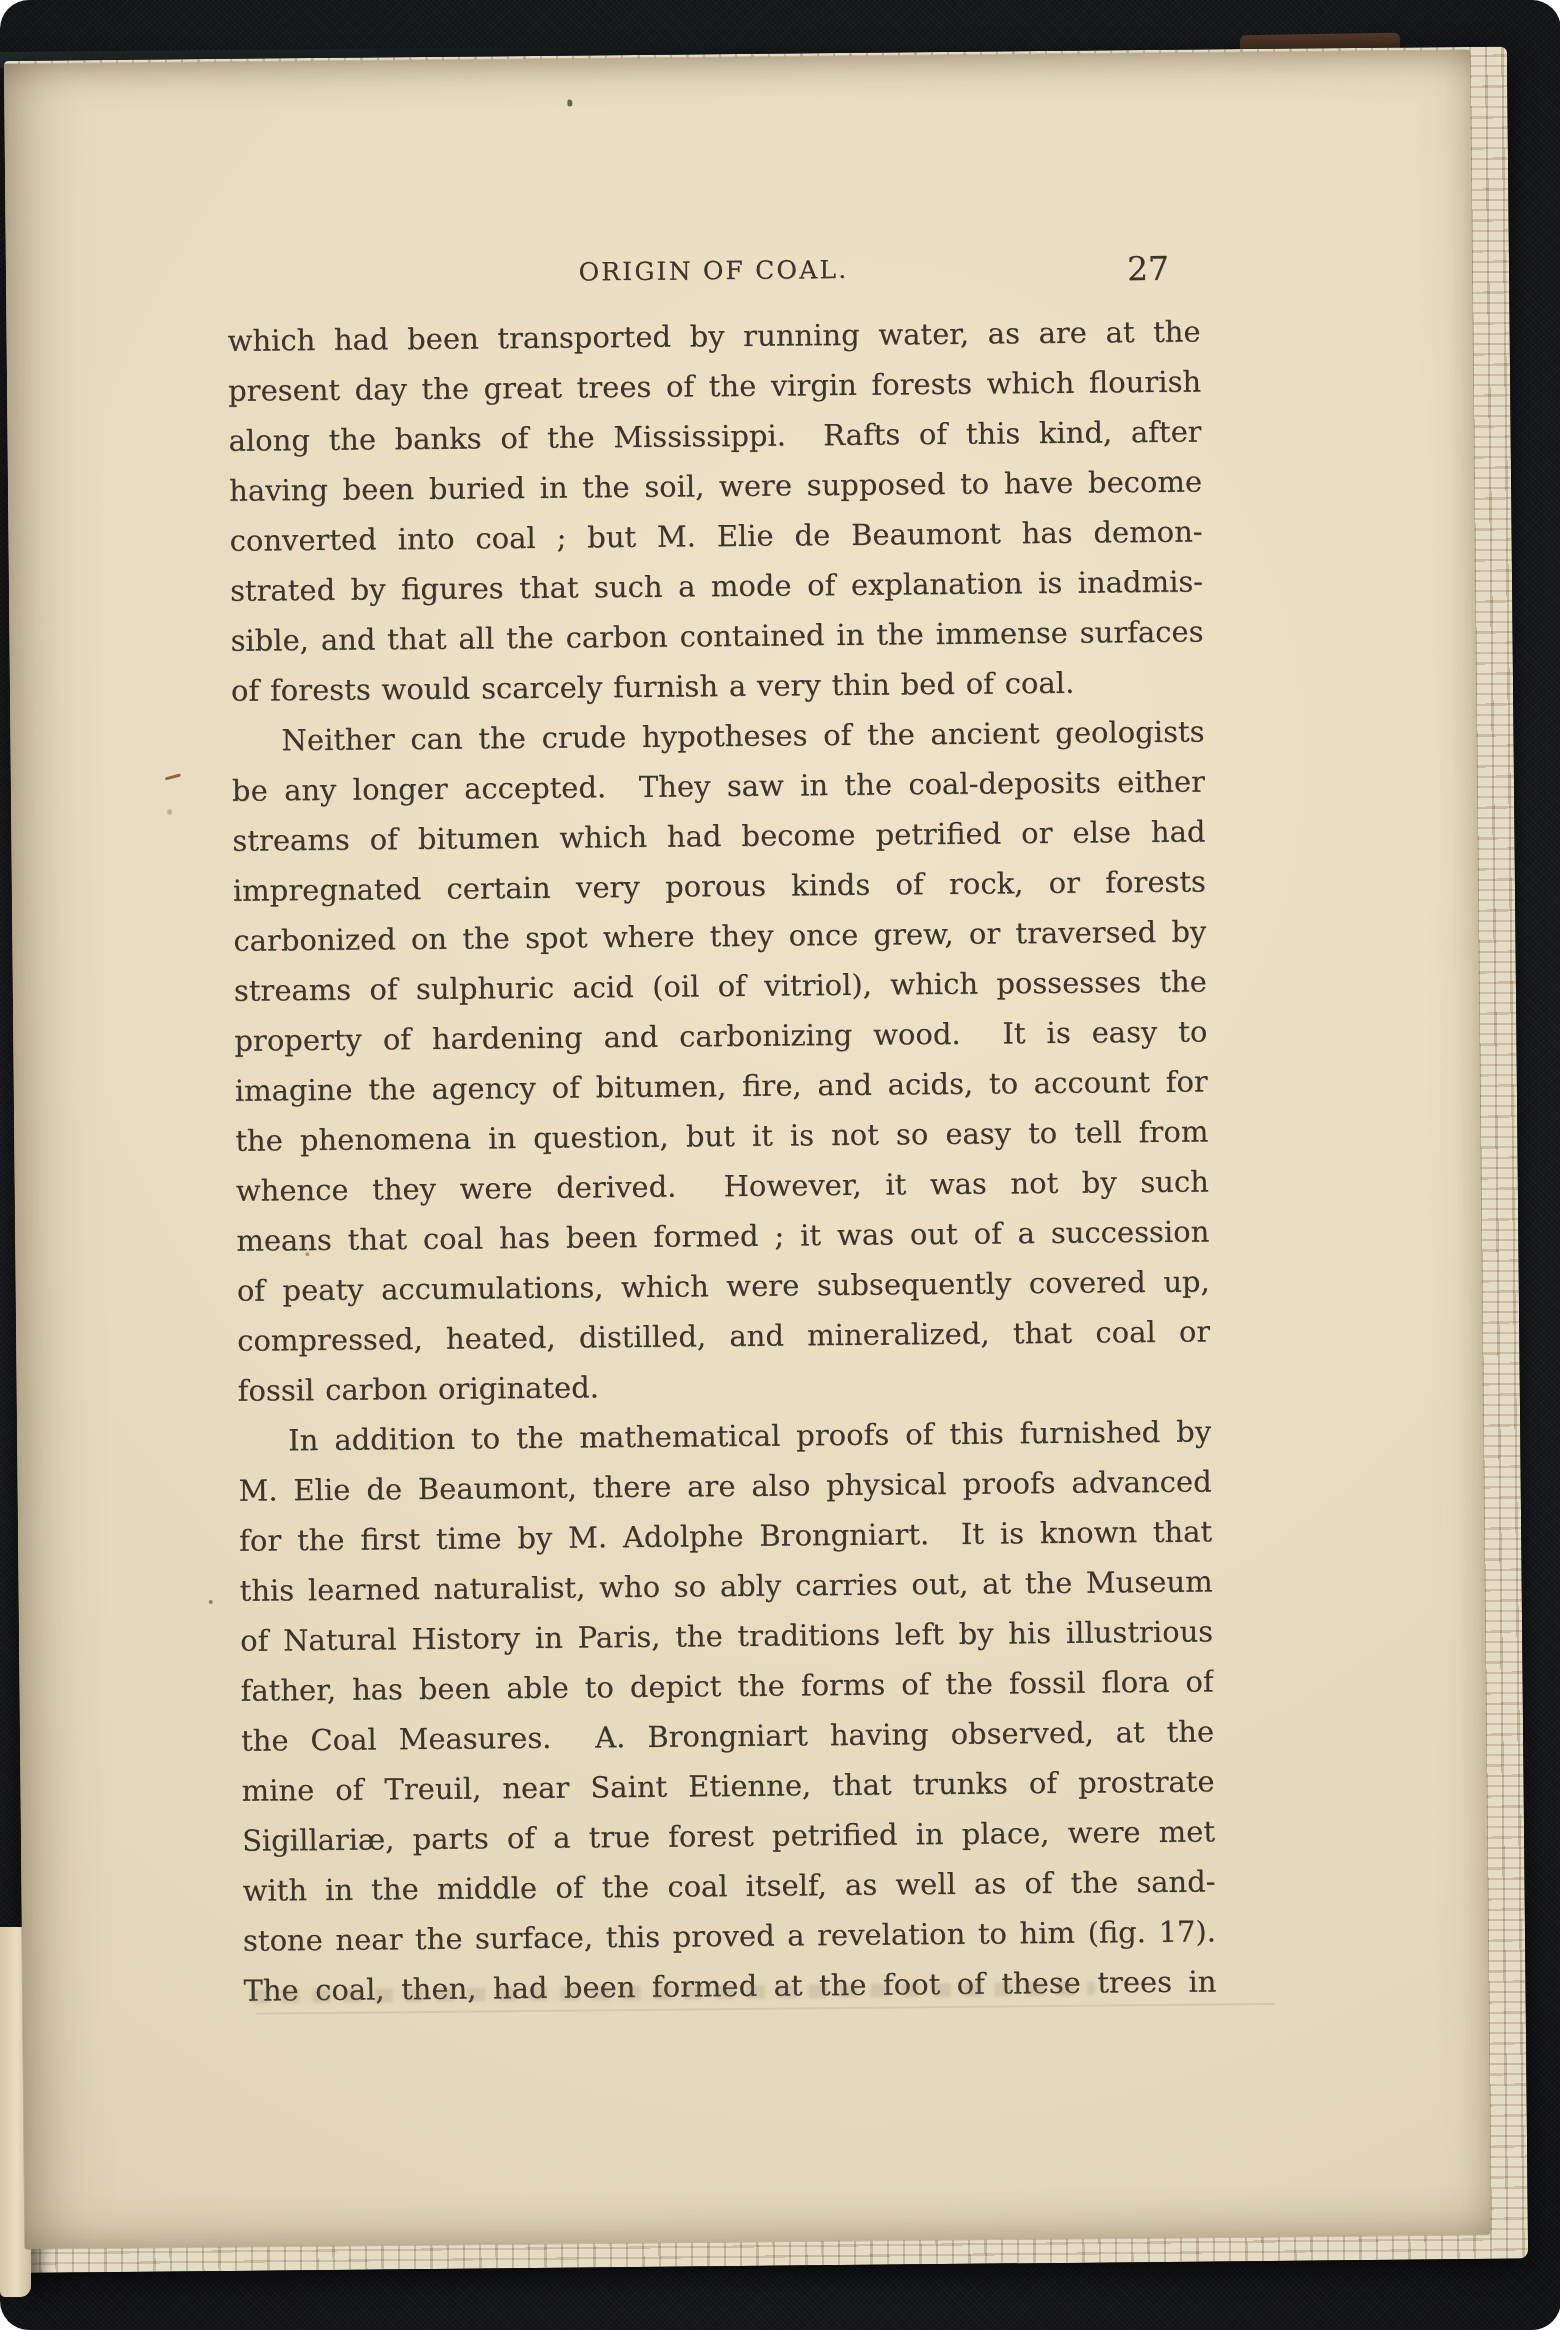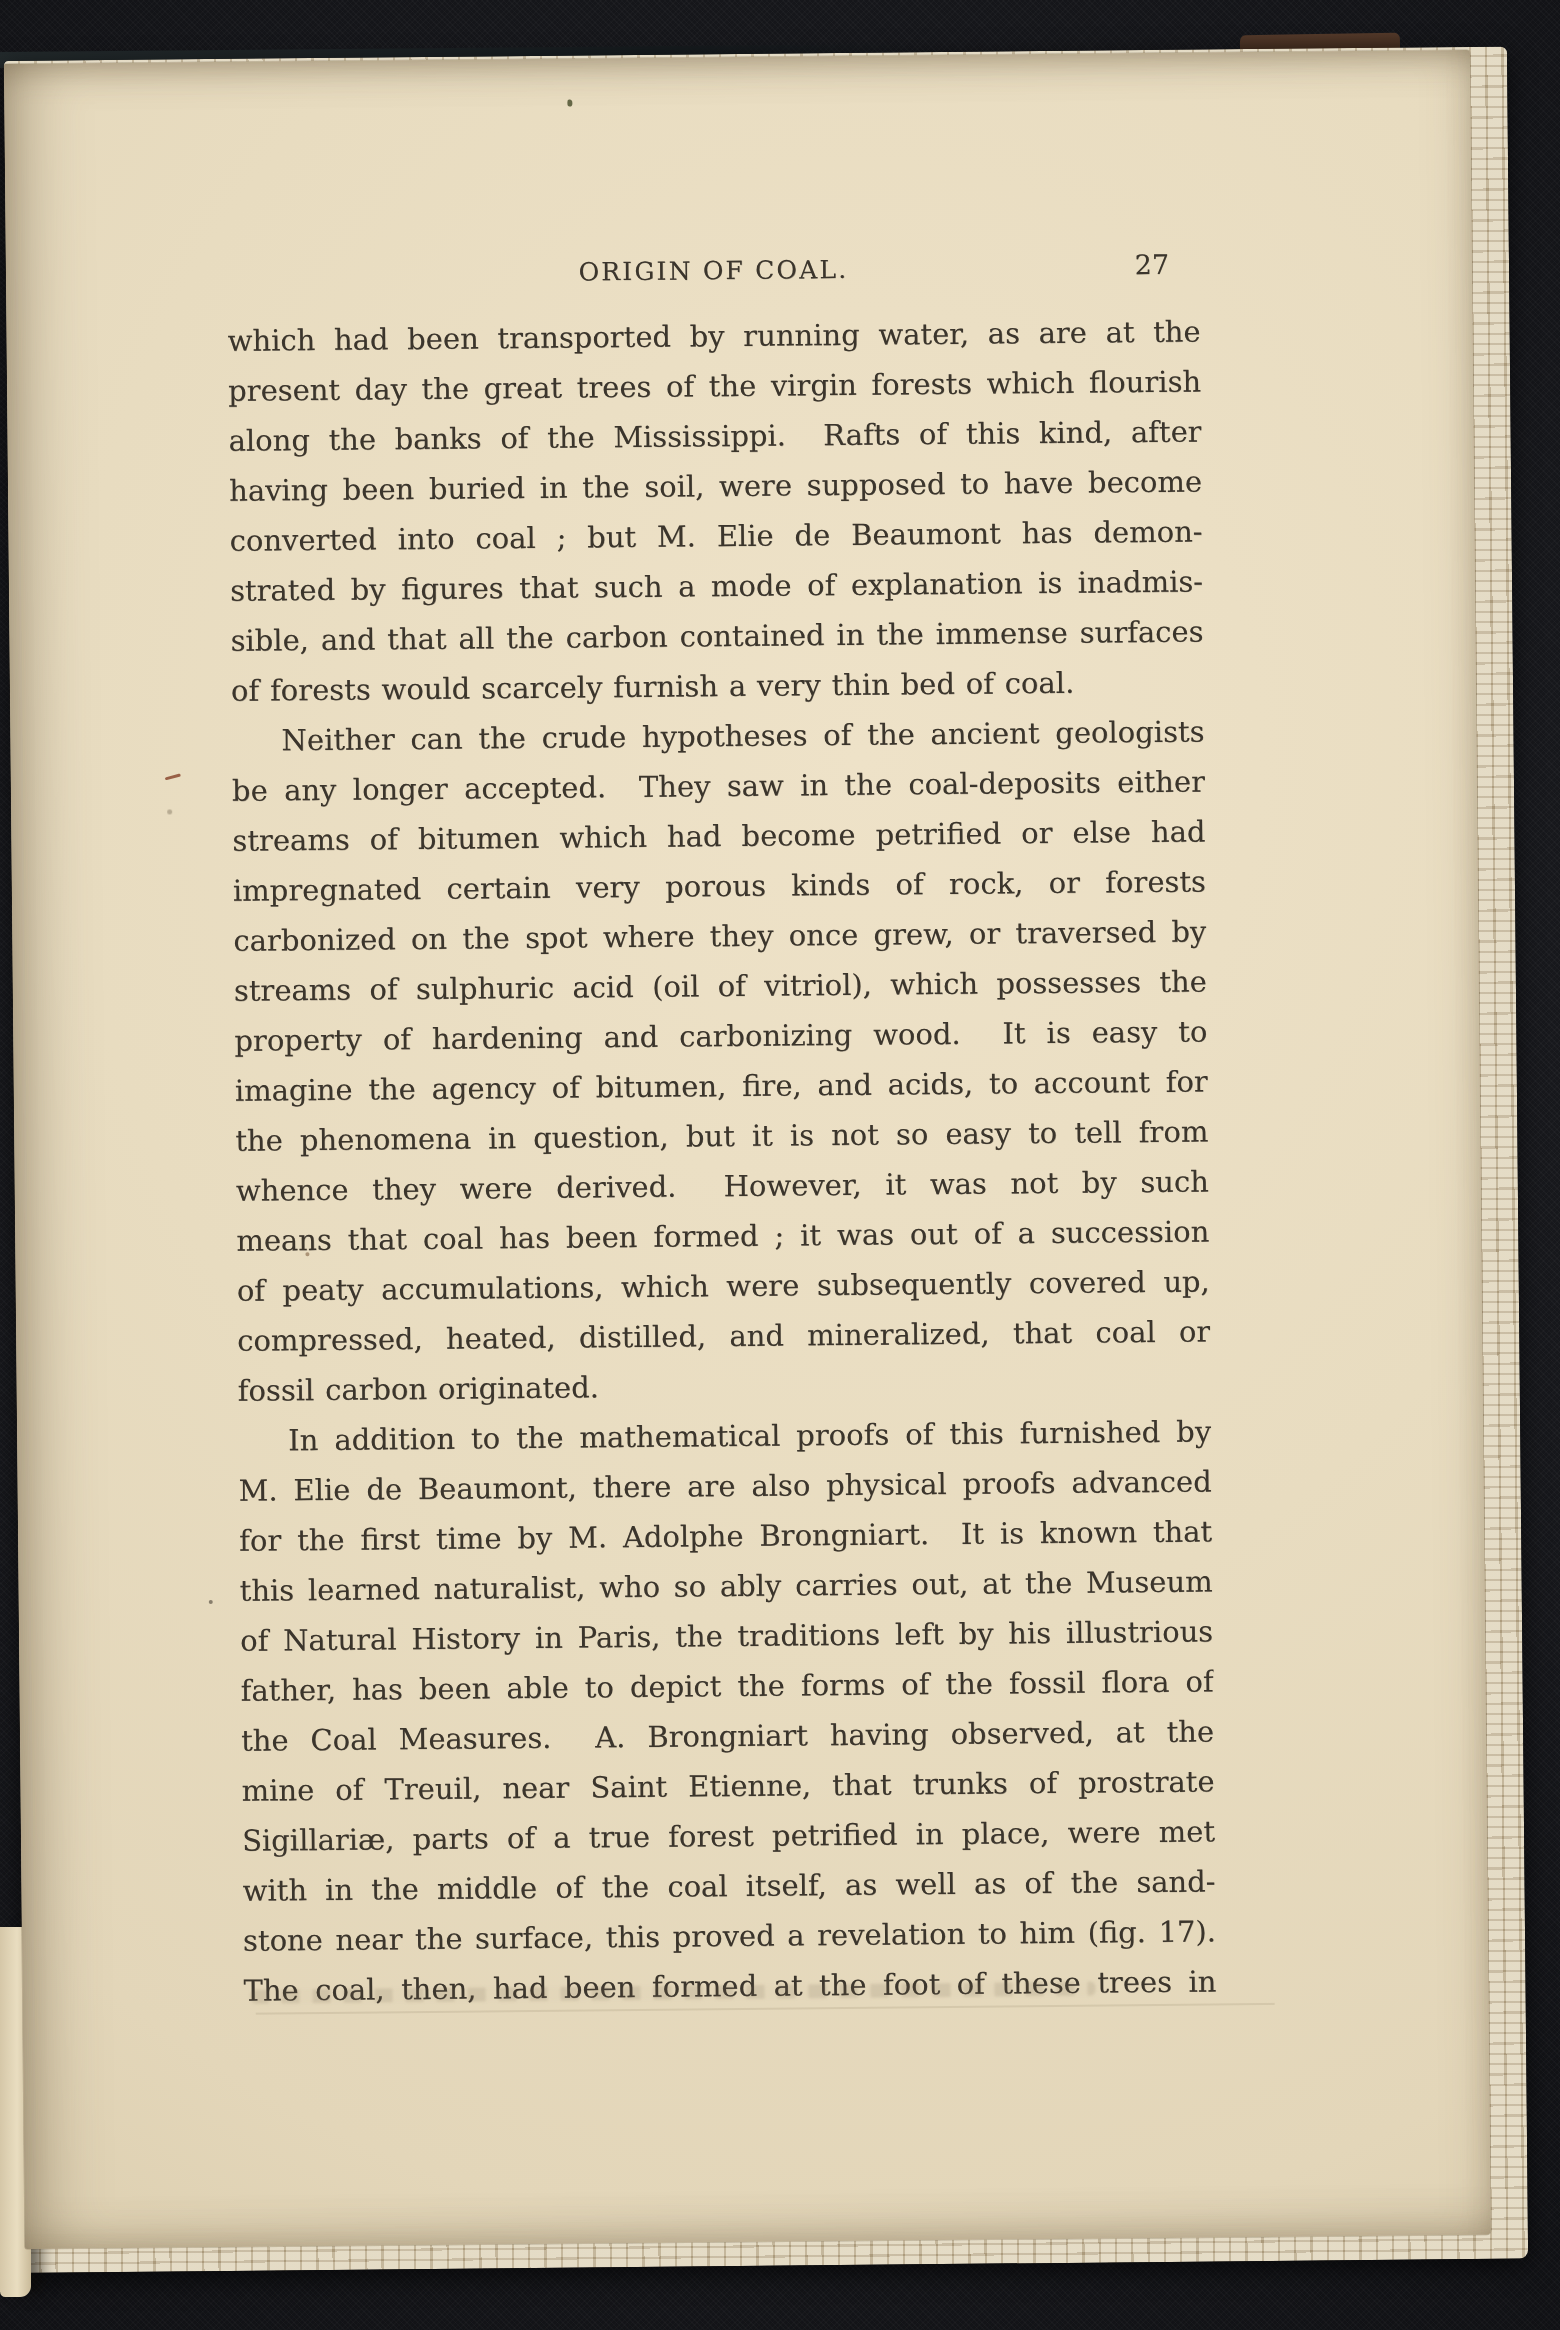--- a/index.html
+++ b/index.html
@@ -17,20 +17,21 @@
     width:1561px;height:2330px;overflow:hidden;
     font-family:"DejaVu Serif","Liberation Serif",serif;
   }
   .scene{
     position:relative;width:1561px;height:2330px;overflow:hidden;
     background-color:var(--bg);
     background-image:
       radial-gradient(ellipse 120% 90% at 50% 45%, rgba(255,255,255,0.05), rgba(0,0,0,0.35) 90%),
       repeating-linear-gradient(45deg, rgba(255,255,255,0.03) 0 1.1px, transparent 1.1px 3.8px),
       repeating-linear-gradient(-45deg, rgba(255,255,255,0.025) 0 1.1px, transparent 1.1px 3.8px);
+    border-radius: 29px;
   }
   
   .cover-band{
     position:absolute;left:-11px;top:52px;width:948px;height:16.3px;
     background:linear-gradient(to right,#232a2c,#161b1e 70%,rgba(20,24,26,0));
     transform:rotate(-0.5deg);transform-origin:left top;
   }
   
   .spine-sliver{
     position:absolute;left:1240px;top:34px;width:160px;height:23px;
@@ -68,21 +69,21 @@
       inset 0 -27px 49px -30px rgba(100,84,58,0.42),
       0 0 0 0.5px rgba(70,55,35,0.30);
     border-radius:1.6px 3.3px 4.3px 2.2px;
   }
   .header-row{position:absolute;left:221px;top:199px;width:973px;height:39px;}
   .running-head{
     text-align:center;font-size:25px;letter-spacing:2.2px;color:var(--ink);
     text-shadow:0.3px 0.3px 0.4px rgba(59,53,44,0.45);
   }
   .page-number{
-    position:absolute;right:31px;top:-3.3px;font-size:27px;color:var(--ink);
+    position:absolute;right:31px;top:-3.3px;font-size:33px;color:var(--ink);
     text-shadow:0.3px 0.3px 0.4px rgba(59,53,44,0.45);
   }
   .text-block{position:absolute;left:221px;top:254px;width:973px;}
   .line{
     height:50px;line-height:50px;overflow:hidden;
     font-size:29px;color:var(--ink);word-spacing:1.6px;
     text-align:justify;text-align-last:justify;white-space:pre-wrap;
     text-shadow:0.3px 0.3px 0.5px rgba(59,53,44,0.40);
   }
   .line.indent{padding-left:50px;}

